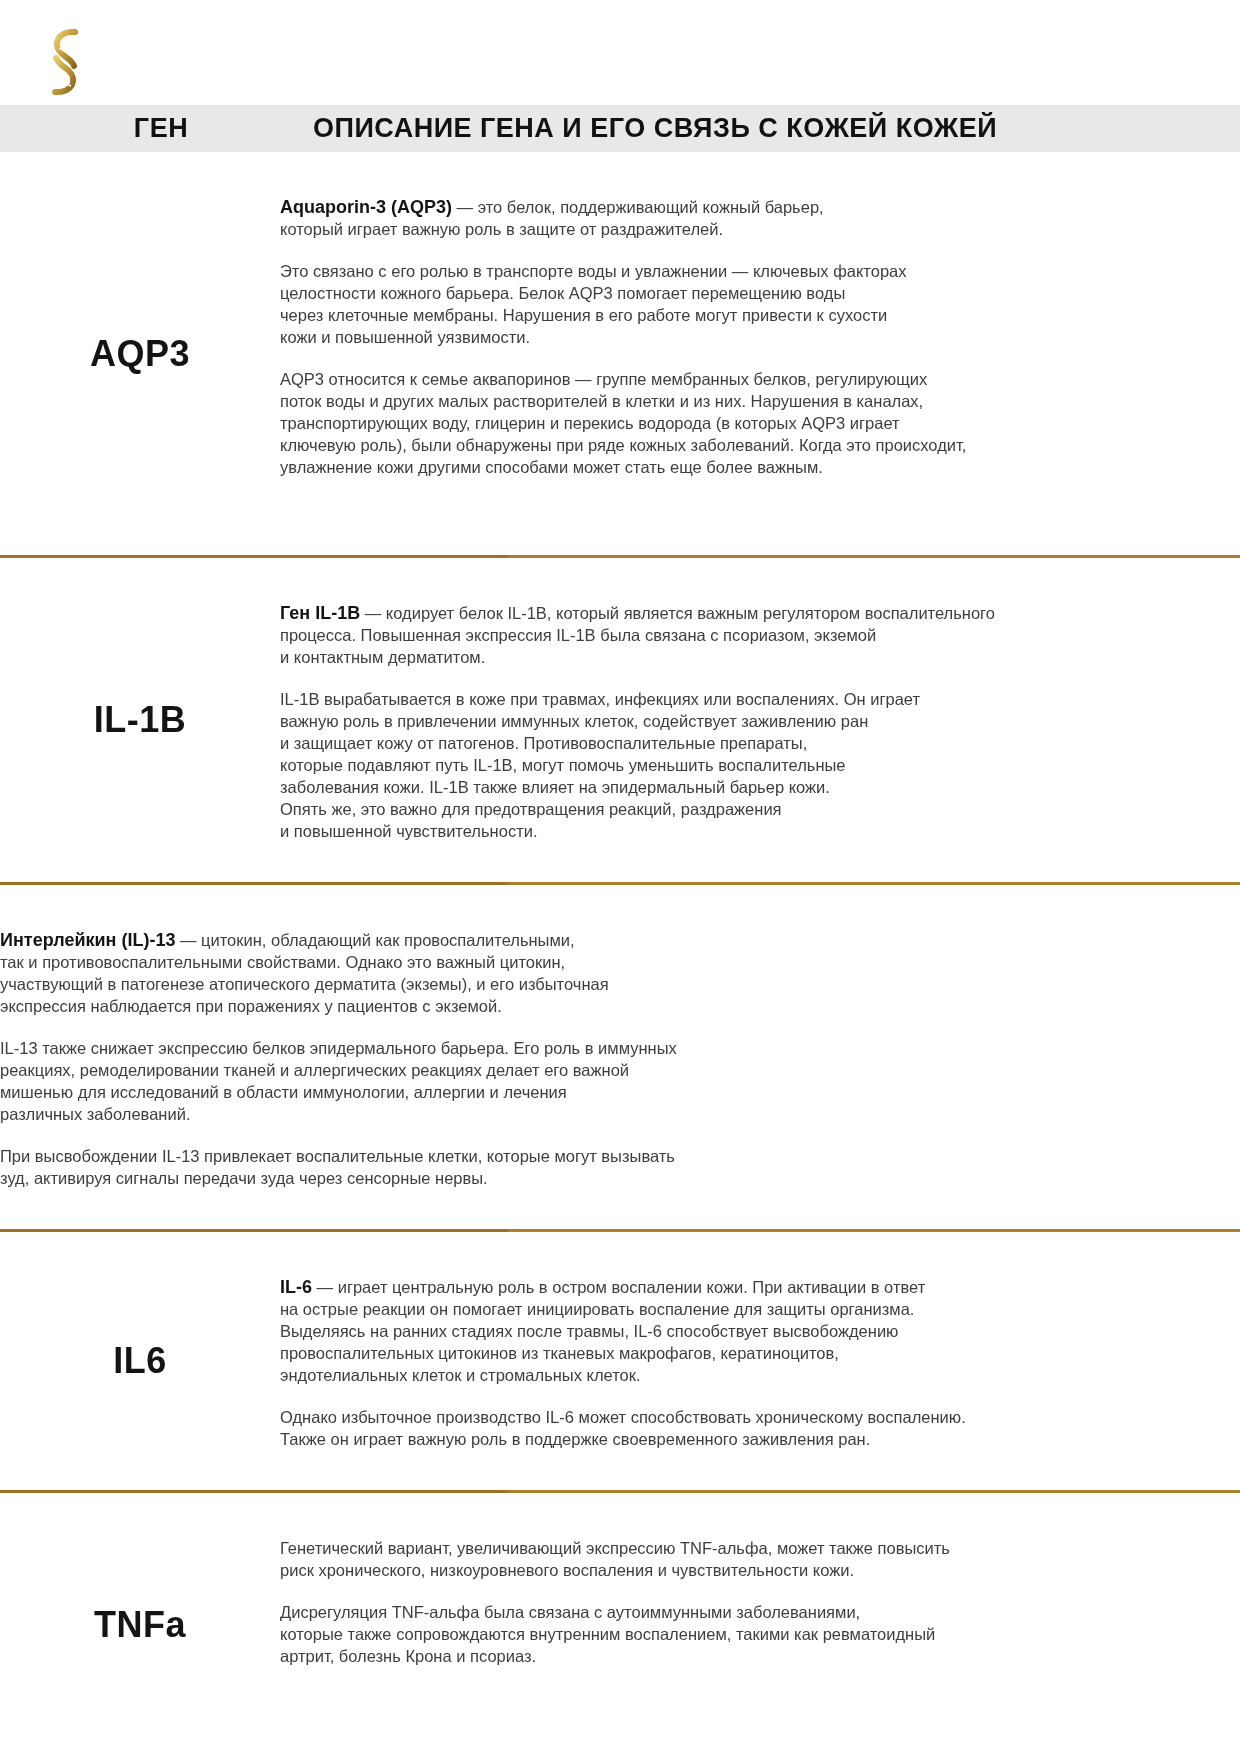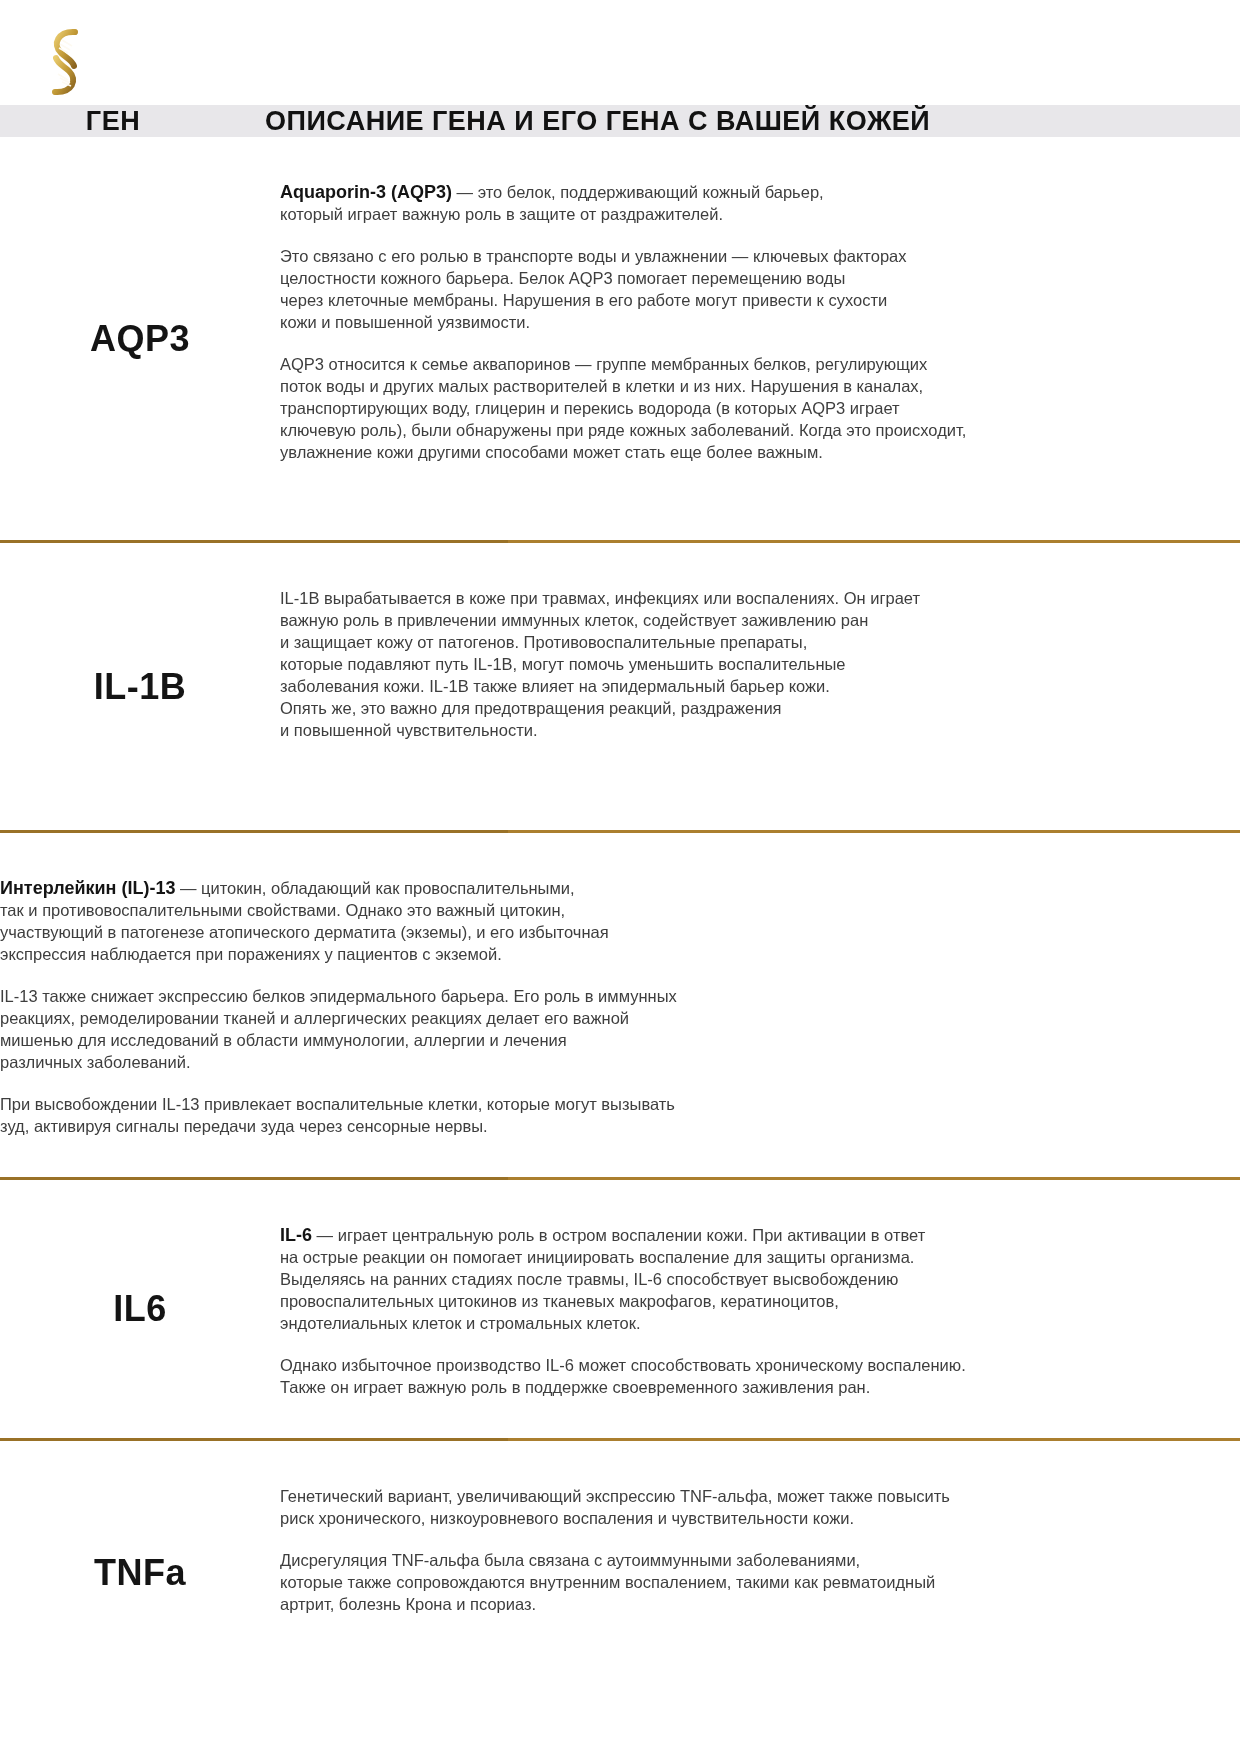--- a/index.html
+++ b/index.html
@@ -8,24 +8,25 @@
     height:1754px;
     font-family:"Liberation Sans", sans-serif;
     color:#3e3e3e;
     overflow:hidden;
     position:relative;
   }
   .top-strip { height:105px; position:relative; }
   .logo { position:absolute; left:44px; top:28px; width:42px; height:68px; }
 
   .table-header {
-    height:32px;
+    height:47px;
     background:#e8e7ea;
     display:flex;
     align-items:center;
+    padding-left:48px;
   }
   .col-gene {
     width:226px;
     text-align:center;
     font-weight:bold;
     font-size:27px;
     letter-spacing:0.5px;
     color:#121212;
   }
   .col-desc {
@@ -103,21 +104,21 @@
         <line x1="14" y1="46" x2="24" y2="52"></line>
         <line x1="16" y1="50" x2="26" y2="55"></line>
         <line x1="18" y1="54" x2="27" y2="58"></line>
       </g>
     </svg>
   </div>
 </div>
 
 <div class="table-header">
   <div class="col-gene">ГЕН</div>
-  <div class="col-desc">ОПИСАНИЕ ГЕНА И ЕГО ГЕНА С ВАШЕЙ КОЖЕЙ</div>
+  <div class="col-desc">ОПИСАНИЕ ГЕНА И ЕГО СВЯЗЬ С КОЖЕЙ КОЖЕЙ</div>
 </div>
 
 <div id="sections">
   <section class="gene-section">
     <div class="gene-name-col">
       <div class="gene-name">AQP3</div>
     </div>
     <div class="gene-desc">
   <p class="para"><strong class="lead">Aquaporin-3 (AQP3)</strong><span class="txt"> — это белок, поддерживающий кожный барьер,
 который играет важную роль в защите от раздражителей.</span></p>
@@ -134,20 +135,23 @@
 увлажнение кожи другими способами может стать еще более важным.</span></p>
 
 </div>
   </section>
 
   <section class="gene-section">
     <div class="gene-name-col">
       <div class="gene-name">IL-1B</div>
     </div>
     <div class="gene-desc">
+  <p class="para"><strong class="lead">Ген IL-1B</strong><span class="txt"> — кодирует белок IL-1B, который является важным регулятором воспалительного
+процесса. Повышенная экспрессия IL-1B была связана с псориазом, экземой
+и контактным дерматитом.</span></p>
 
   <p class="para"><span class="txt">IL-1B вырабатывается в коже при травмах, инфекциях или воспалениях. Он играет
 важную роль в привлечении иммунных клеток, содействует заживлению ран
 и защищает кожу от патогенов. Противовоспалительные препараты,
 которые подавляют путь IL-1B, могут помочь уменьшить воспалительные
 заболевания кожи. IL-1B также влияет на эпидермальный барьер кожи.
 Опять же, это важно для предотвращения реакций, раздражения
 и повышенной чувствительности.</span></p>
 </div>
   </section>

